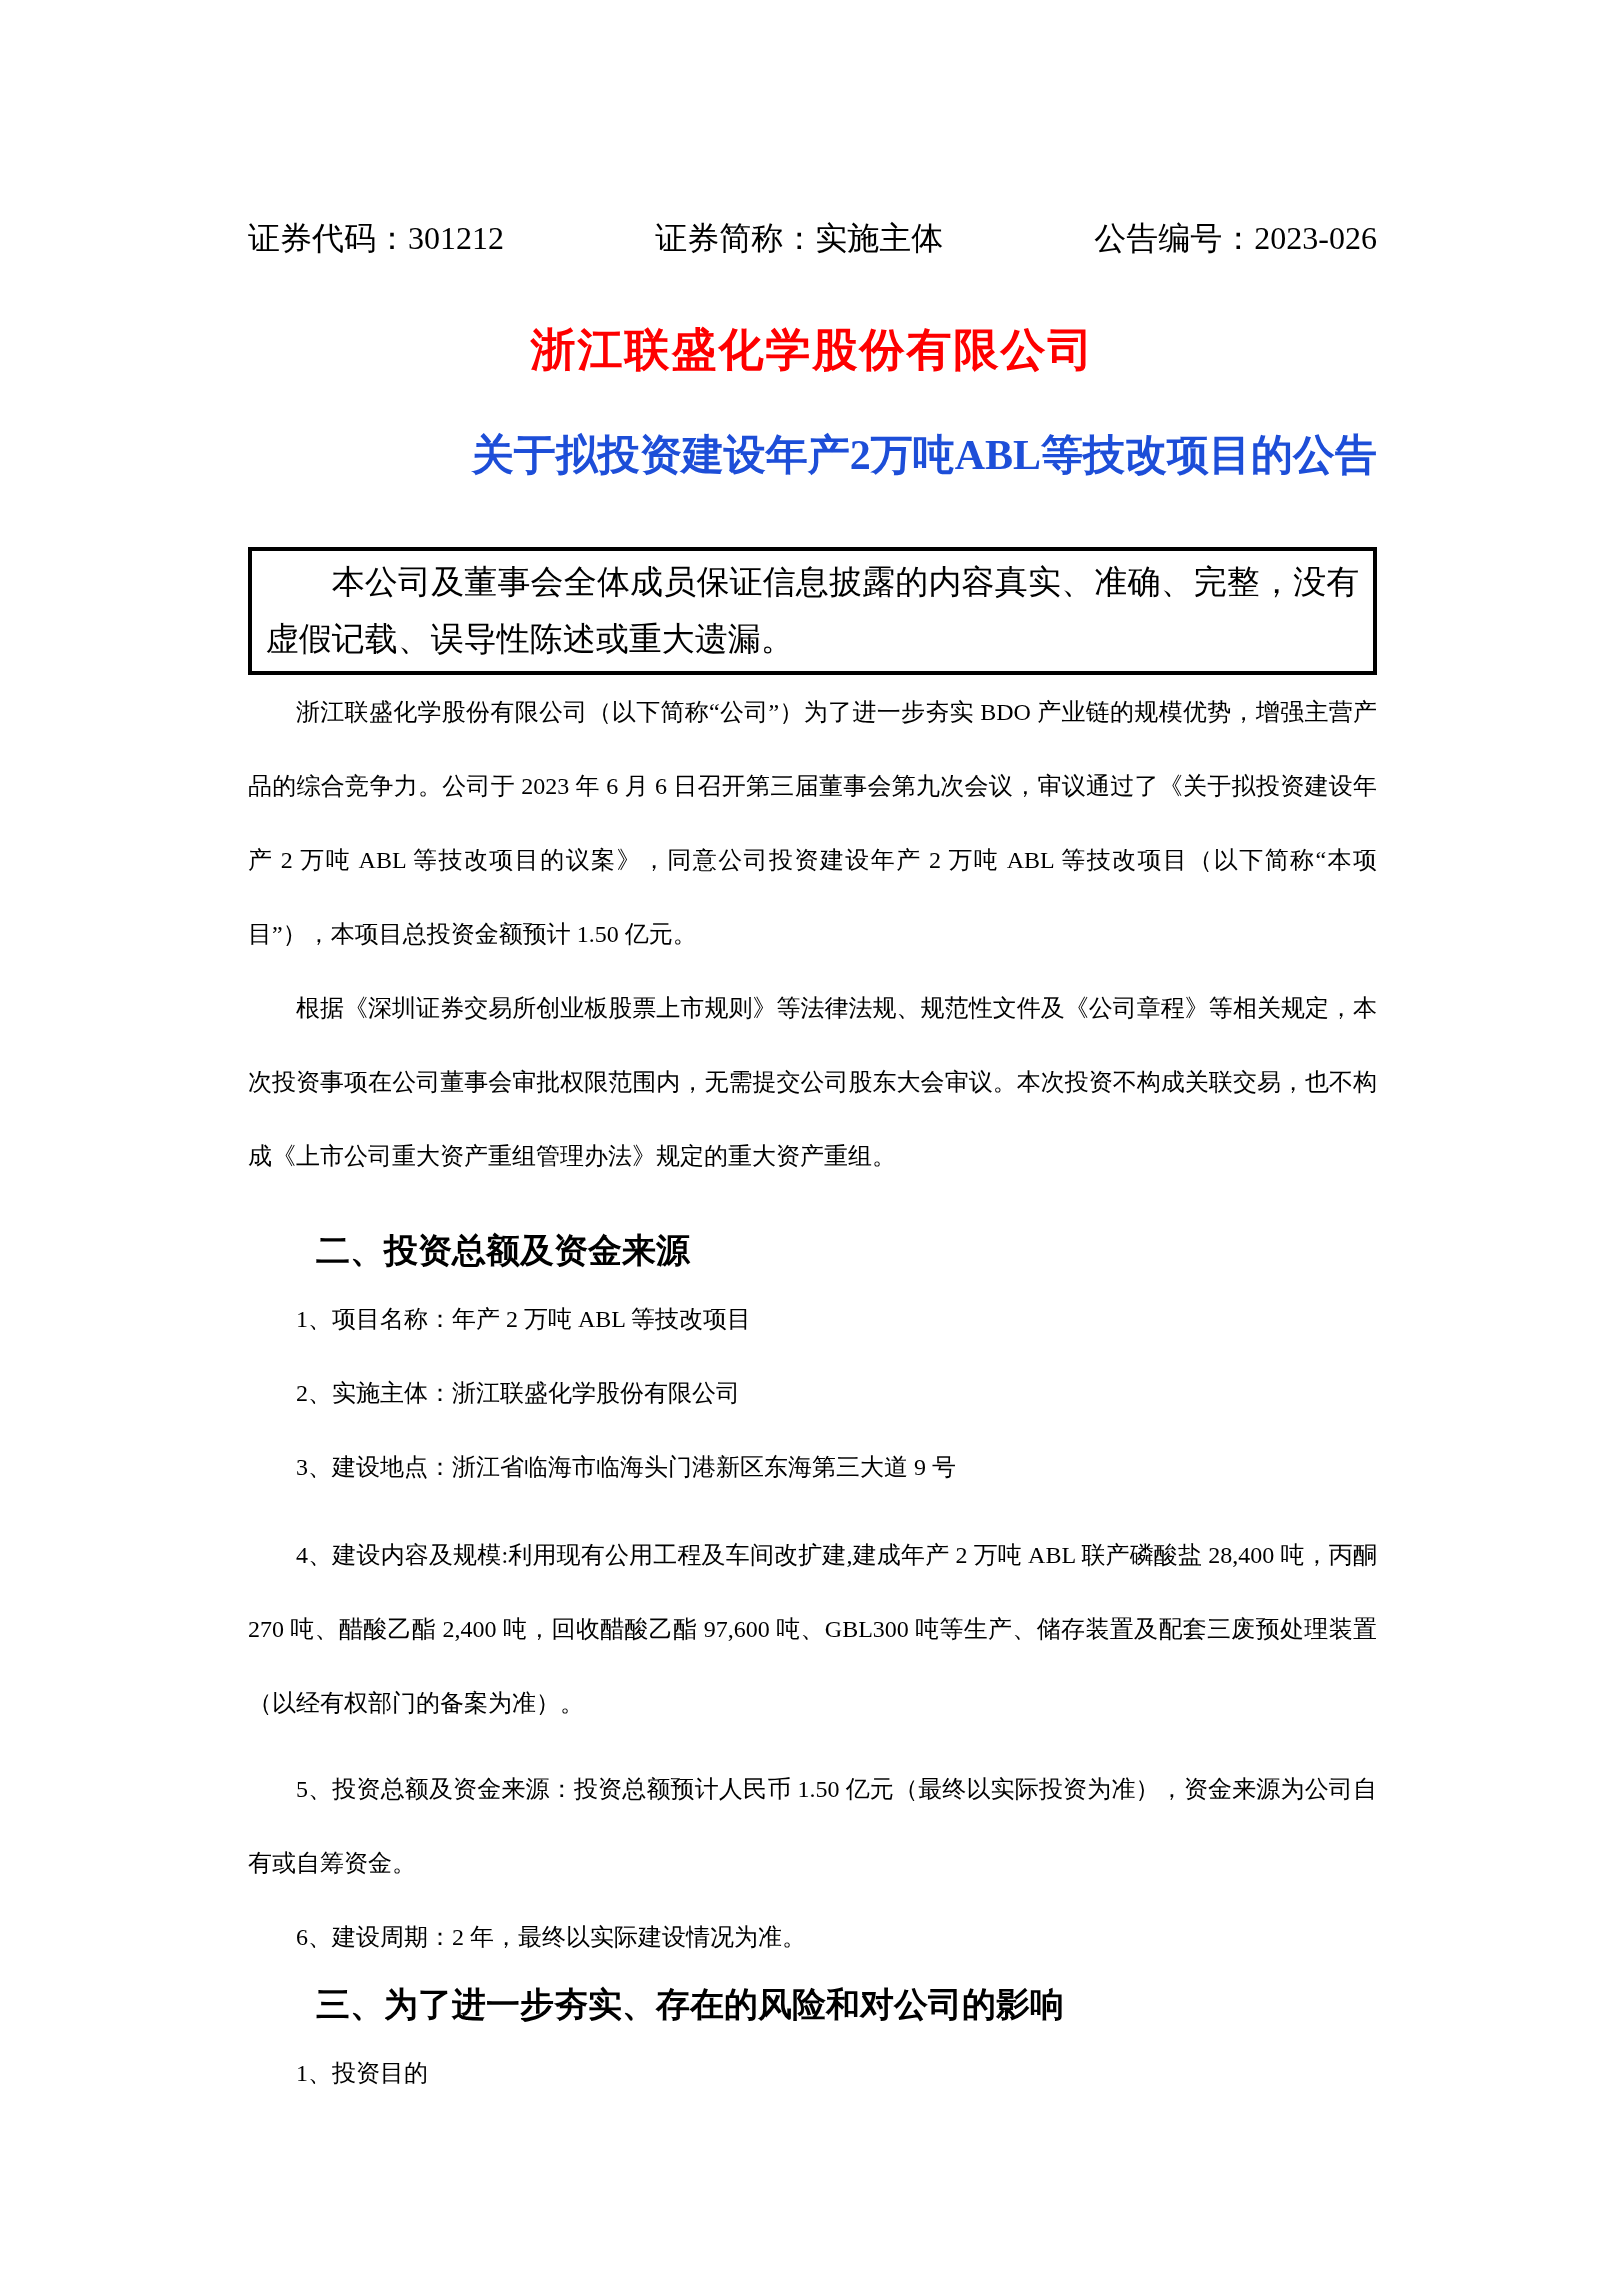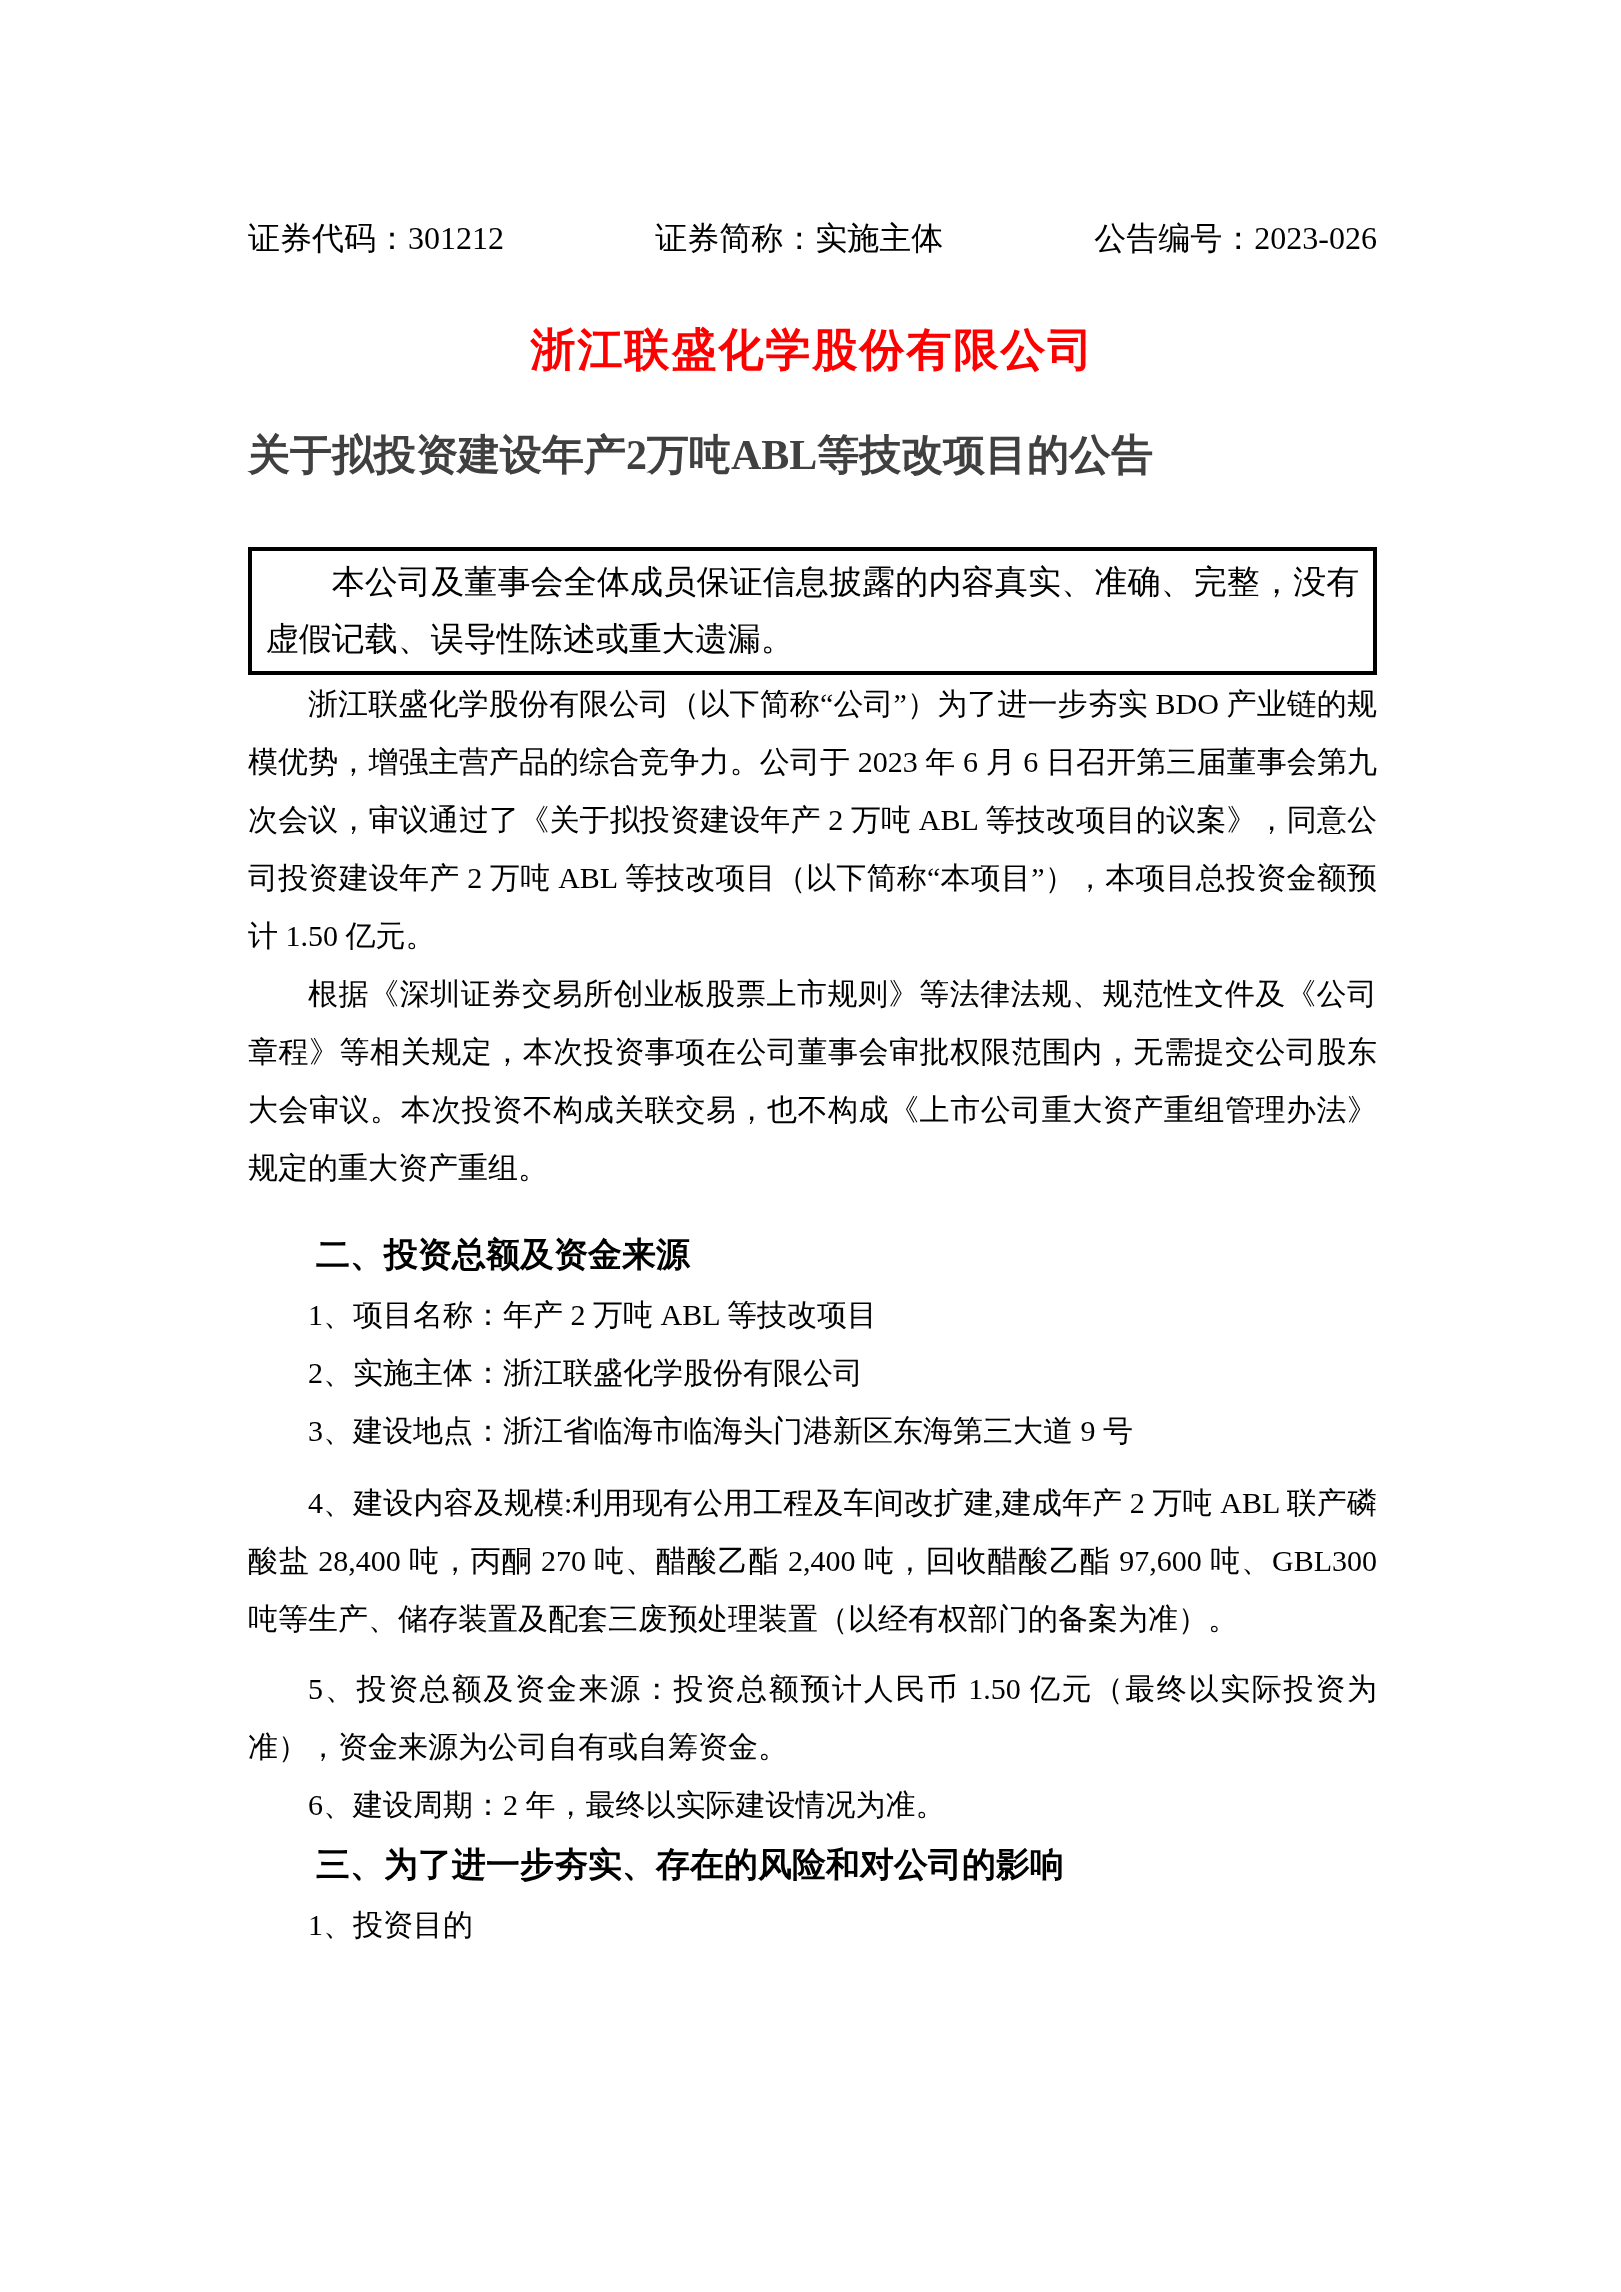--- a/index.html
+++ b/index.html
@@ -16,35 +16,35 @@
     display: flex; justify-content: space-between; align-items: baseline;
     font-size: 32px; line-height: 35px; white-space: nowrap; margin-top: 11px;
   }
 
   .doc-title {
     text-align: center; font-weight: bold; color: #fe0000;
     font-size: 45px; line-height: 49px; margin-top: 70px;
     letter-spacing: 2px;
   }
   .doc-subtitle {
-    text-align: left; font-weight: bold; color: #404040;
+    text-align: right; font-weight: bold; color: #1d4ed8;
     font-size: 42px; line-height: 47px; margin-top: 57px;
   }
 
   .disclaimer-box {
     margin-top: 68px;
     border: 4.9px solid #000000;
     padding: 2.9px 13.7px;
     font-size: 33px; line-height: 57px;
     text-indent: 2em; text-align: justify;
   }
 
   p { margin: 0; }
   .body-p {
-    font-size: 30px; line-height: 58px;
+    font-size: 24px; line-height: 74px;
     text-indent: 2em; text-align: justify;
   }
   .sec-h {
     font-size: 34px; line-height: 62px; font-weight: bold;
     text-indent: 2em;
   }
   .sec-h.first { margin-top: 7.8px; }
   .sec-h.second { margin-top: 27.4px; }
   .item4 { margin-top: 13.7px; }
   .item5 { margin-top: 11.8px; }

